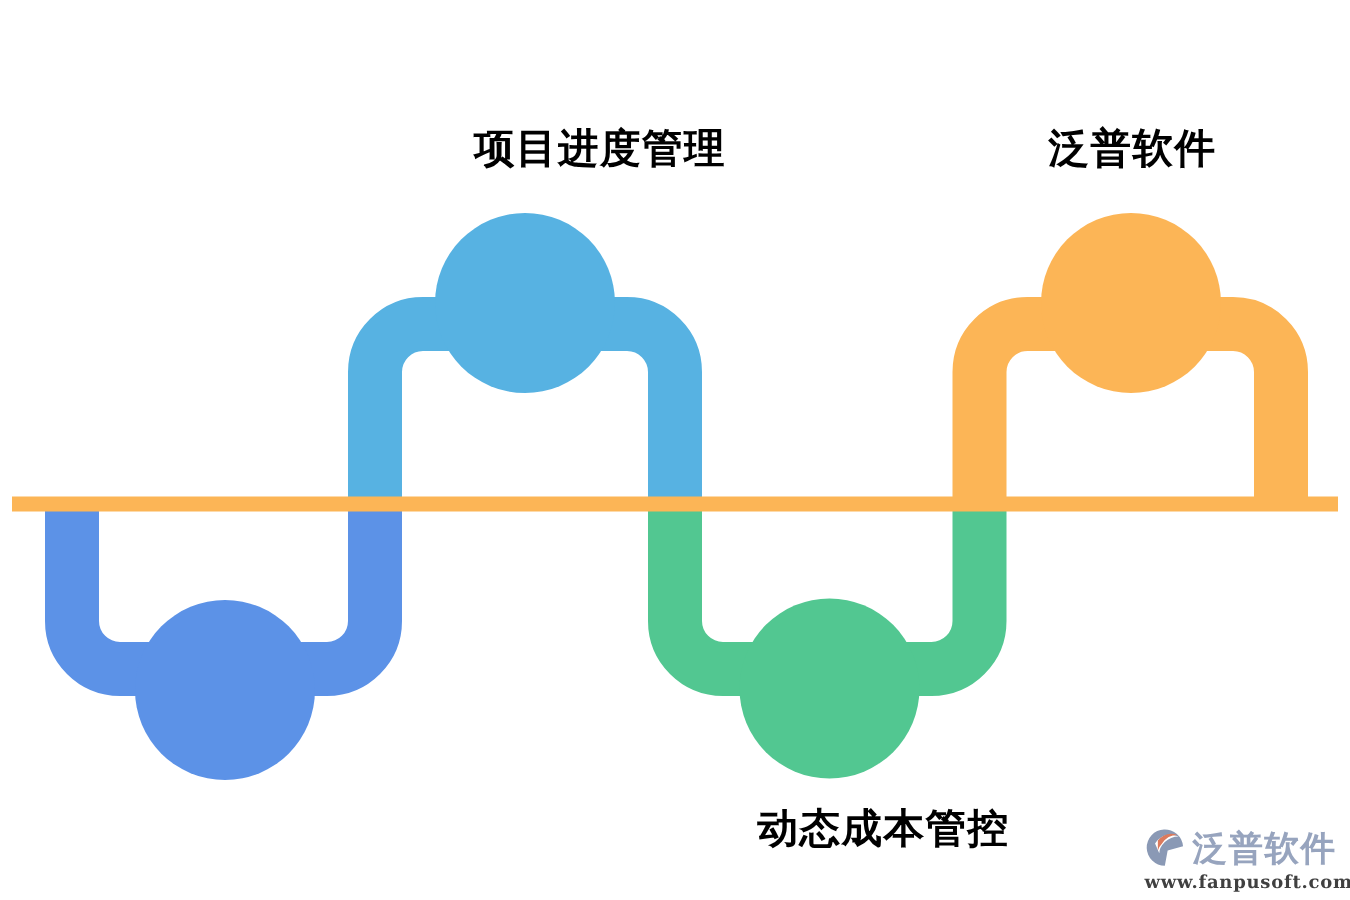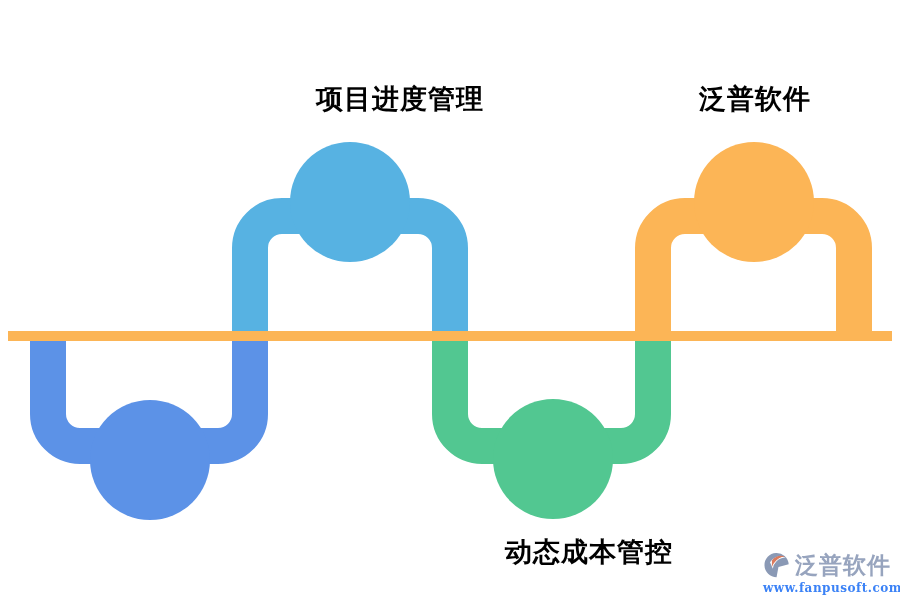--- a/index.html
+++ b/index.html
@@ -53,21 +53,21 @@
   .logo-name {
     font-size: 23px;
     font-weight: bold;
     color: #97A4BE;
     white-space: nowrap;
     letter-spacing: 1px;
   }
   .logo-url {
     font-size: 12px;
     font-weight: bold;
-    color: #3b82f6;
+    color: #404040;
     white-space: nowrap;
     margin-top: 0px;
     letter-spacing: 0.5px;
     font-family: "DejaVu Serif", "Liberation Serif", serif;
   }
 </style>
 </head>
 <body>
 
 <div id="canvas">

